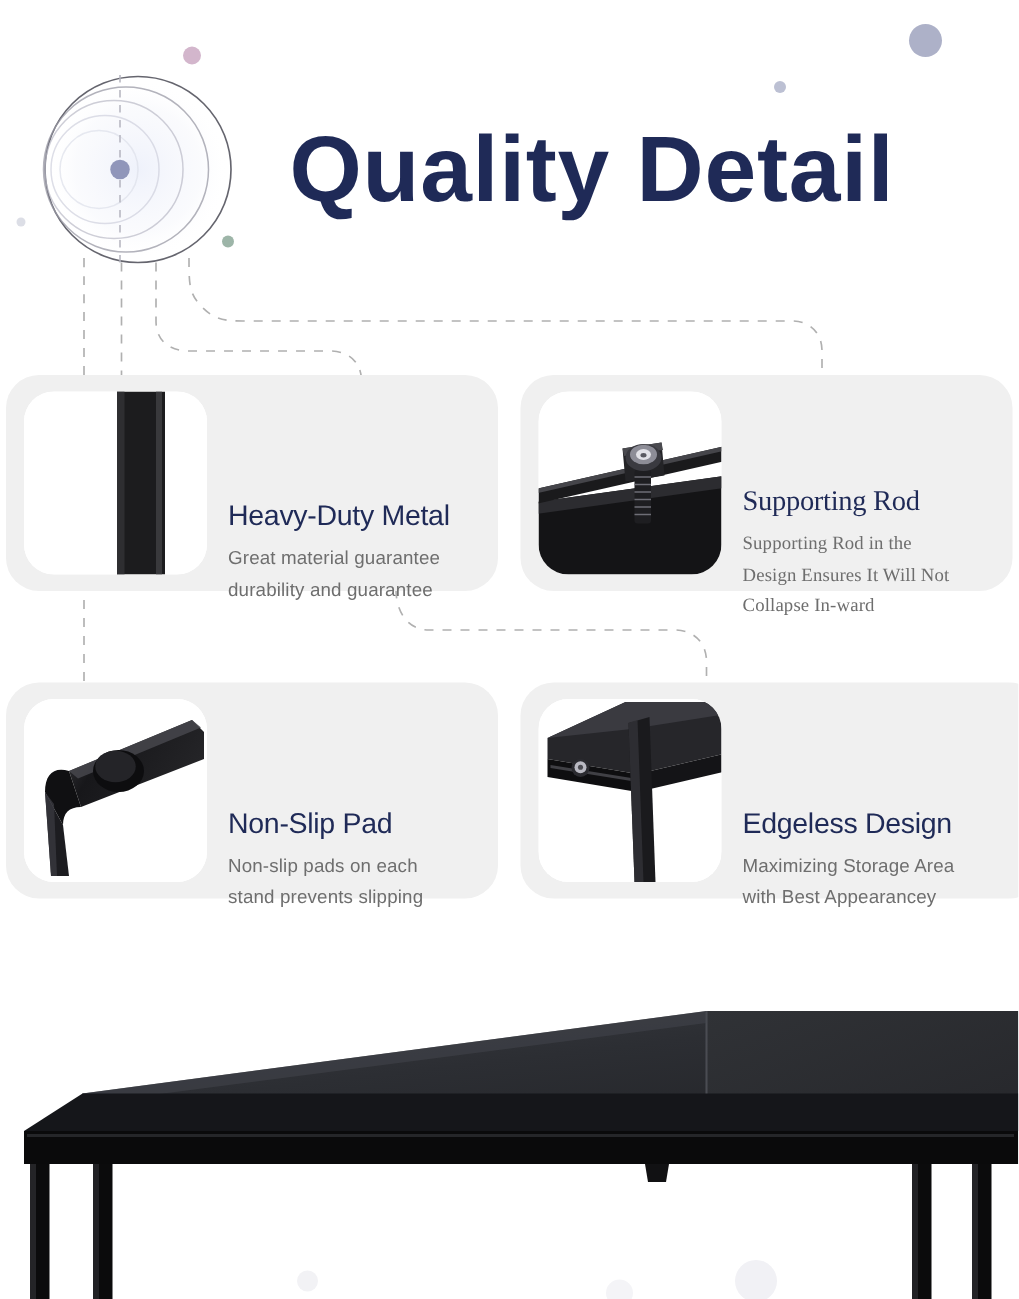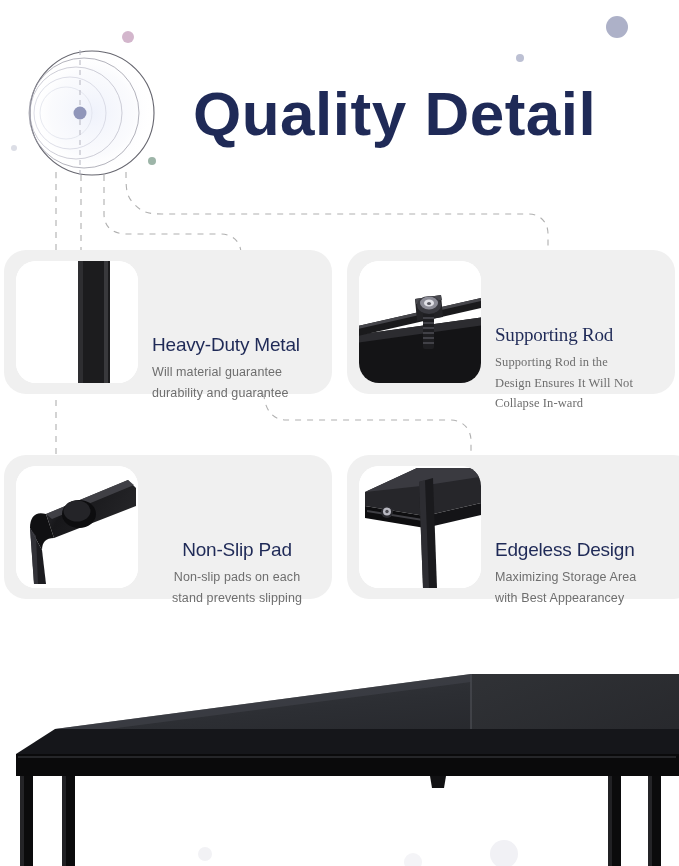--- a/index.html
+++ b/index.html
@@ -115,21 +115,21 @@
       <svg class="art" viewBox="0 0 122 122">
         <rect x="0" y="0" width="122" height="122" fill="#ffffff"></rect>
         <rect x="62" y="-2" width="32" height="126" fill="#1c1c1e"></rect>
         <rect x="62" y="-2" width="5" height="126" fill="#2e2e31"></rect>
         <rect x="88" y="-2" width="4" height="126" fill="#39393c"></rect>
       </svg>
     </div>
     <div class="card-text">
       <div class="card-title">Heavy-Duty Metal</div>
       <div class="card-desc">
-        <span>Will material guarantee</span>
+        <span>Great material guarantee</span>
         <span>durability and guarantee</span>
       </div>
     </div>
   </div>
 
   <div class="card" style="left:347px;top:250px;width:328px;height:144px;font-family:Liberation Serif, serif;">
     <div class="card-img">
       <svg class="art" viewBox="0 0 122 122">
         <rect x="0" y="0" width="122" height="122" fill="#ffffff"></rect>
 
@@ -161,21 +161,21 @@
     <div class="card-text">
       <div class="card-title">Supporting Rod</div>
       <div class="card-desc">
         <span>Supporting Rod in the</span>
         <span>Design Ensures It Will Not</span>
         <span>Collapse In-ward</span>
       </div>
     </div>
   </div>
 
-  <div class="card" style="left:4px;top:455px;width:328px;height:144px;text-align:center;">
+  <div class="card" style="left:4px;top:455px;width:328px;height:144px;">
     <div class="card-img">
       <svg class="art" viewBox="0 0 122 122">
         <rect x="0" y="0" width="122" height="122" fill="#ffffff"></rect>
         <defs>
           <linearGradient id="legGrad" x1="0" y1="0" x2="1" y2="0.4">
             <stop offset="0%" stop-color="#3c3c41"></stop>
             <stop offset="35%" stop-color="#17171a"></stop>
             <stop offset="100%" stop-color="#242427"></stop>
           </linearGradient>
         </defs>

